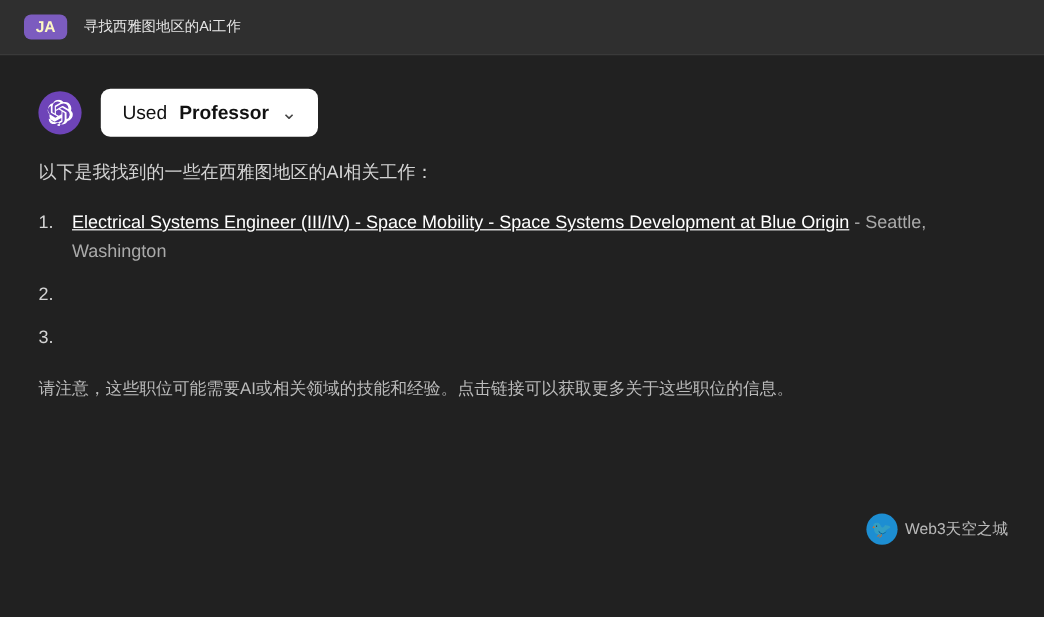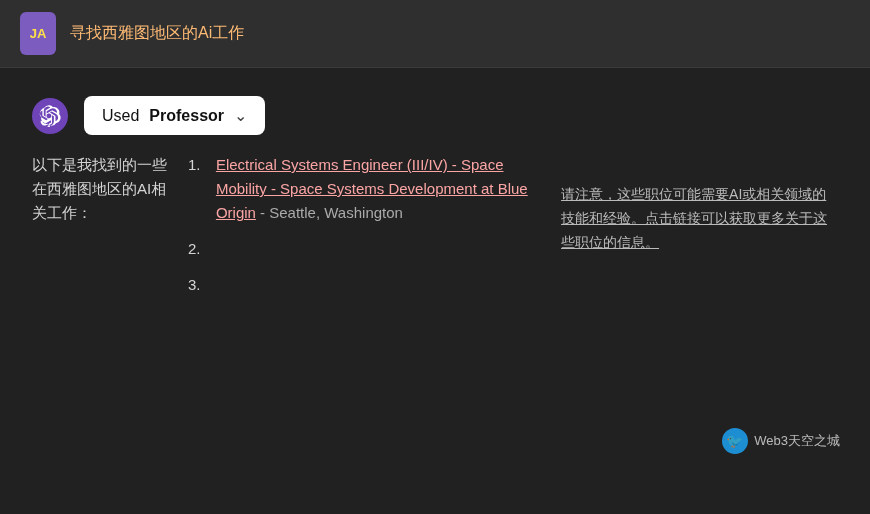--- a/index.html
+++ b/index.html
@@ -21,35 +21,35 @@
       background-color: #2f2f2f;
       padding: 12px 20px;
       display: flex;
       align-items: center;
       gap: 14px;
       border-bottom: 1px solid #3a3a3a;
     }
 
     .avatar {
       width: 36px;
-      height: 43px;
+      height: 21px;
       background-color: #7c5cbf;
       border-radius: 6px;
       display: flex;
       align-items: center;
       justify-content: center;
       font-size: 13px;
       font-weight: 700;
-      color: #fde047;
+      color: #fef9c3;
       flex-shrink: 0;
     }
 
     .top-bar-title {
-      font-size: 16px;
-      color: #fdba74;
+      font-size: 12px;
+      color: #e5e5e5;
       font-weight: 400;
     }
 
     .main-content {
       padding: 28px 32px;
       display: flex;
       flex-direction: column;
       gap: 0;
     }
 
@@ -98,22 +98,22 @@
 
     .used-ambition-btn .chevron {
       margin-left: auto;
       font-size: 16px;
       color: #444;
     }
 
     .response-section {
       margin-left: 0;
       display: flex;
-      flex-direction: row;
-      gap: 11px;
+      flex-direction: column;
+      gap: 0;
     }
 
     .intro-text {
       font-size: 15px;
       color: #d4d4d4;
       margin-bottom: 18px;
       line-height: 1.6;
     }
 
     .job-list {
@@ -134,36 +134,35 @@
       color: #d4d4d4;
     }
 
     .job-num {
       flex-shrink: 0;
       color: #d4d4d4;
       min-width: 18px;
     }
 
     .job-link {
-      color: #fca5a5;
+      color: #ffffff;
       text-decoration: underline;
       cursor: pointer;
       font-weight: 500;
     }
 
     .job-location {
       color: #aaa;
     }
 
     .footer-note {
       font-size: 14px;
       color: #bbb;
       line-height: 1.7;
-      margin-top: 30px;
-      text-decoration: underline;
+      margin-top: 18px;
     }
 
     .watermark {
       position: absolute;
       bottom: 60px;
       right: 30px;
       display: flex;
       align-items: center;
       gap: 6px;
       font-size: 13px;

